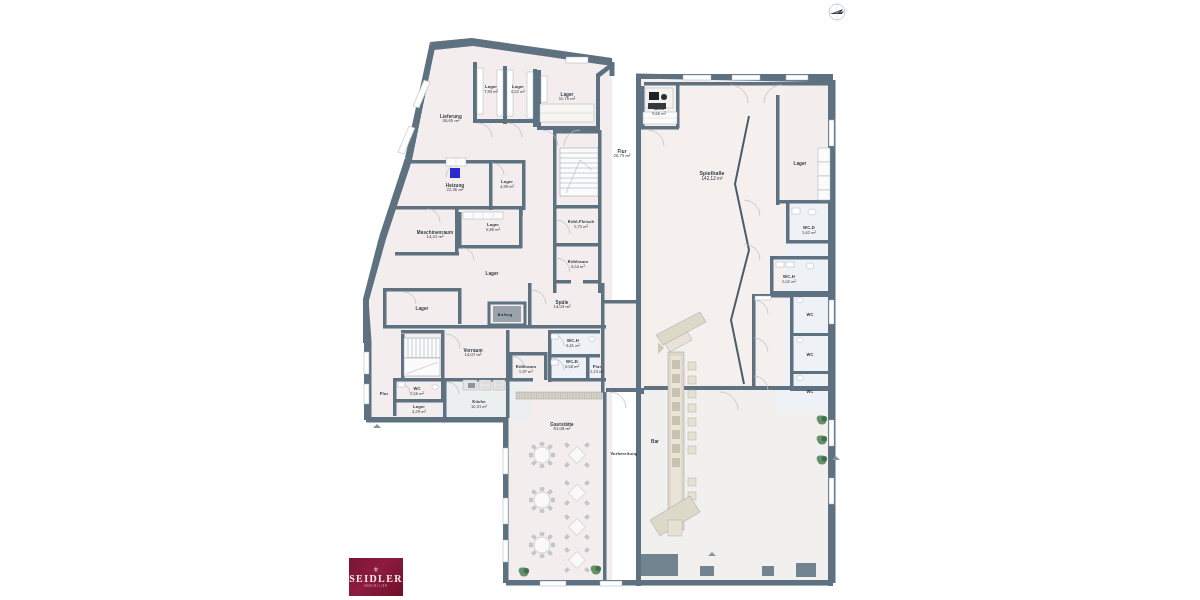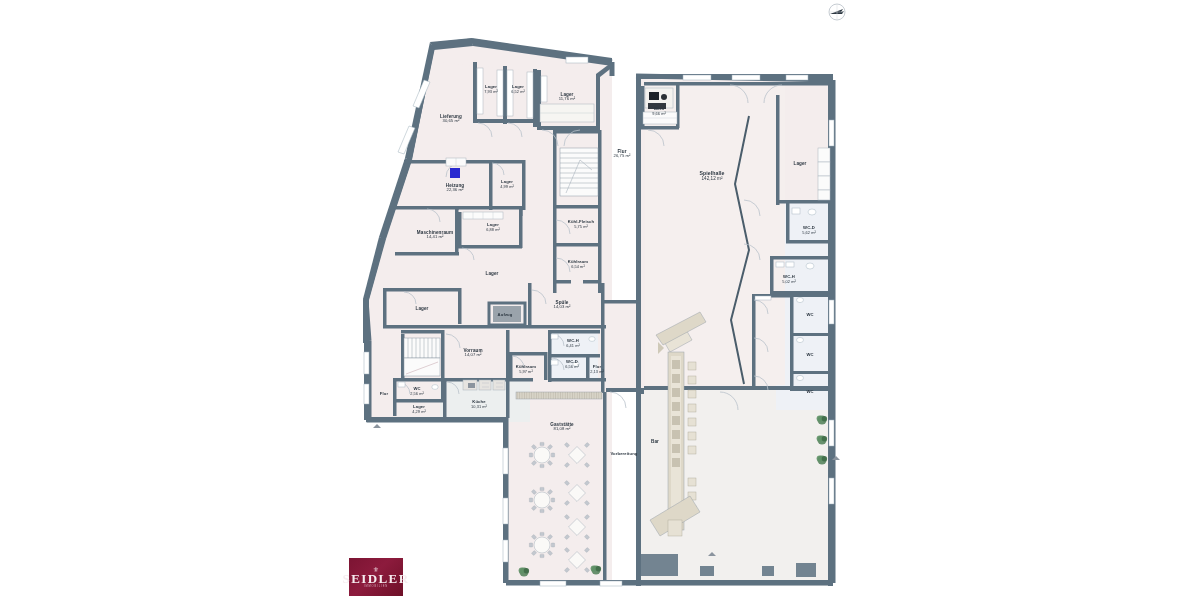--- a/index.html
+++ b/index.html
@@ -15,21 +15,21 @@
   .room-label.big .nm{font-size:5.2px;}
   .room-label.big .ar{font-size:4.6px;}
   .room-label.small .nm{font-size:4.2px;}
   .room-label.small .ar{font-size:3.9px;}
 
   #logo{position:absolute;left:349px;top:558px;width:54px;height:38px;
     background:linear-gradient(135deg,#7c1433 0%,#8d1b3d 45%,#6e1028 100%);
     display:flex;flex-direction:column;align-items:center;justify-content:center;
     color:#f2e2e8;}
   #logo .crest{font-size:7px;line-height:7px;opacity:.92;margin-bottom:1px;}
-  #logo .wd{font-size:13px;letter-spacing:1.4px;font-weight:700;
+  #logo .wd{font-size:10px;letter-spacing:1.4px;font-weight:700;
     font-family:"Liberation Serif",serif;color:#f6ecef;line-height:9px;}
   #logo .sub{font-size:2.6px;letter-spacing:.9px;margin-top:2px;color:#d8a9bb;
     font-family:"Liberation Sans",sans-serif;}
 
   #compass{position:absolute;left:826px;top:2px;width:22px;height:20px;}
 </style>
 </head>
 <body>
 
 <div id="stage">

